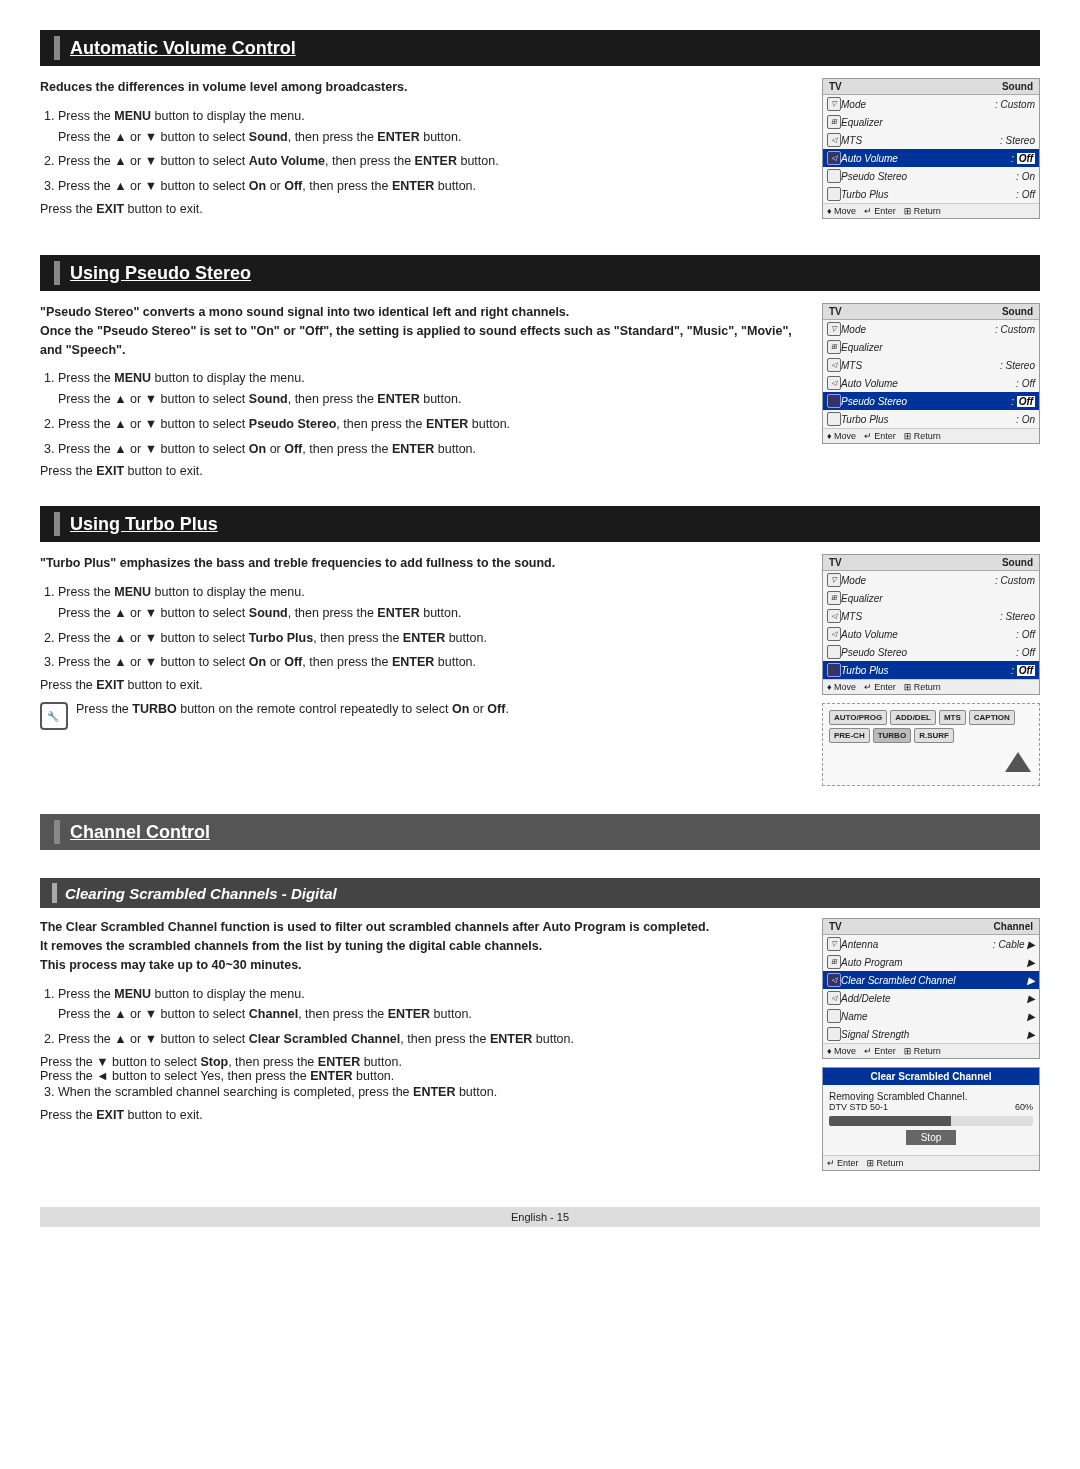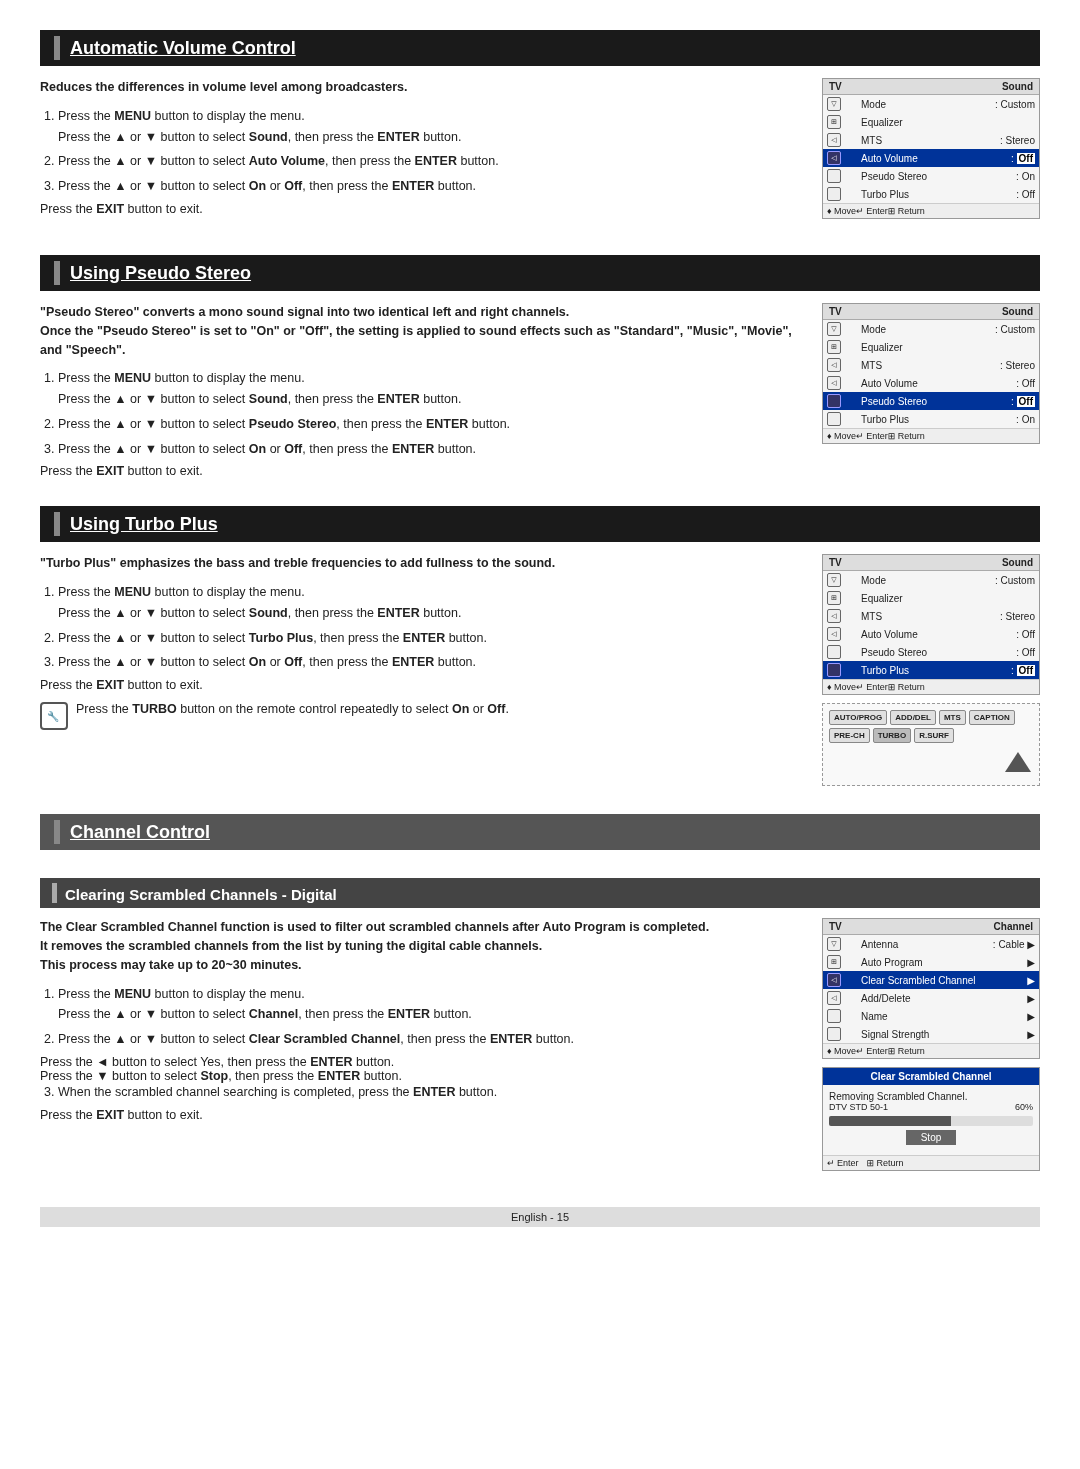--- a/index.html
+++ b/index.html
@@ -34,21 +34,22 @@
     }
 
     .subsection-header {
       background: #444;
       color: #fff;
       font-size: 15px;
       font-weight: bold;
       padding: 5px 12px;
       margin-bottom: 10px;
       display: flex;
-      align-items: flex-end;
+      align-items: center;
+      font-style: italic;
     }
     .subsection-header .bar {
       width: 5px;
       height: 20px;
       background: #aaa;
       margin-right: 8px;
       display: inline-block;
     }
 
     .content-section {
@@ -131,21 +132,22 @@
       font-weight: bold;
       font-size: 10px;
       border-bottom: 1px solid #aaa;
     }
 
     .tv-menu-row {
       display: flex;
       align-items: center;
       padding: 2px 4px;
       font-size: 10px;
-      gap: 20px;
+      gap: 0;
+      font-style: italic;
     }
     .tv-menu-row.highlighted {
       background: #003399;
       color: #fff;
     }
 
     .tv-icon {
       width: 14px;
       height: 14px;
       border: 1px solid #666;
@@ -161,20 +163,21 @@
     .tv-menu-row-label {
       flex: 1;
       font-size: 10px;
     }
     .tv-menu-row-value {
       font-size: 10px;
     }
 
     .tv-menu-footer {
       display: flex;
+      gap: 8px;
       padding: 2px 4px;
       border-top: 1px solid #ccc;
       font-size: 9px;
       background: #eee;
     }
     .tv-menu-footer span {
       display: flex;
       align-items: center;
       gap: 2px;
     }
@@ -497,29 +500,29 @@
   </div>
 </div>
 
 <div class="content-section">
   <div class="subsection-header">
     <span class="bar"></span>
     <span>Clearing Scrambled Channels - Digital</span>
   </div>
   <div class="section-body">
     <div class="text-content">
-      <p class="intro-text"><b>The Clear Scrambled Channel function is used to filter out scrambled channels after Auto Program is completed.</b><br>It removes the scrambled channels from the list by tuning the digital cable channels.<br><b>This process may take up to 20~30 minutes.</b></p>
+      <p class="intro-text"><b>The Clear Scrambled Channel function is used to filter out scrambled channels after Auto Program is completed.</b><br>It removes the scrambled channels from the list by tuning the digital cable channels.<br><b>This process may take up to 40~30 minutes.</b></p>
       <div class="steps">
         <ol>
           <li>Press the <b>MENU</b> button to display the menu.<span class="sub">Press the ▲ or ▼ button to select <b>Channel</b>, then press the <b>ENTER</b> button.</span></li>
           <li>Press the ▲ or ▼ button to select <b>Clear Scrambled Channel</b>, then press the <b>ENTER</b> button.</li>
         </ol>
       </div>
+      <p class="to-stop-detail">Press the ▼ button to select <b>Stop</b>, then press the <b>ENTER</b> button.</p>
       <p class="to-stop-detail">Press the ◄ button to select Yes, then press the  <b>ENTER</b> button.</p>
-      <p class="to-stop-detail">Press the ▼ button to select <b>Stop</b>, then press the <b>ENTER</b> button.</p>
       <div class="steps">
         <ol start="3">
           <li>When the scrambled channel searching is completed, press the <b>ENTER</b> button.</li>
         </ol>
       </div>
       <p class="exit-note">Press the <b>EXIT</b> button to exit.</p>
     </div>
     <div class="tv-menu">
 
       <div class="tv-menu-box">

